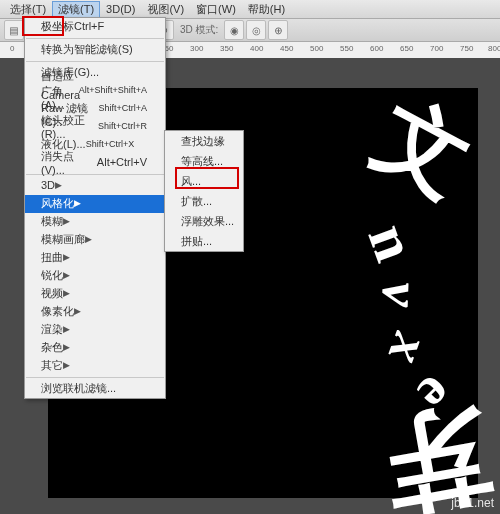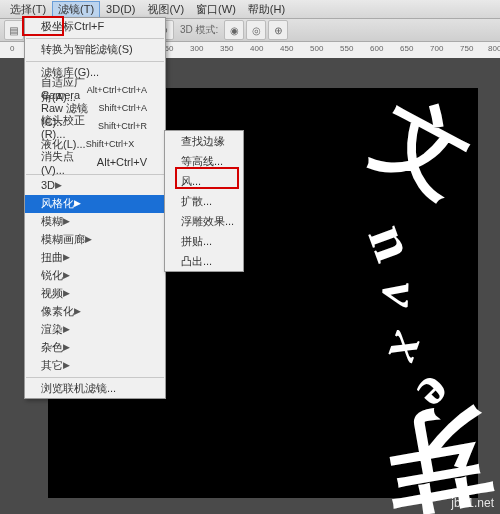--- a/index.html
+++ b/index.html
@@ -93,21 +93,21 @@
   <div class="dm-sep"></div>
   <div class="dm-item">
       <span>转换为智能滤镜(S)</span>
     </div>
   <div class="dm-sep"></div>
   <div class="dm-item">
       <span>滤镜库(G)...</span>
     </div>
   <div class="dm-item">
       <span>自适应广角(A)...</span>
-      <span style="font-size:9px">Alt+Ctrl+Ctrl+A</span>
+      <span style="font-size:9px">Alt+Shift+Shift+A</span>
     </div>
   <div class="dm-item">
       <span>Camera Raw 滤镜(C)...</span>
       <span style="font-size:9px">Shift+Ctrl+A</span>
     </div>
   <div class="dm-item">
       <span>镜头校正(R)...</span>
       <span style="font-size:9px">Shift+Ctrl+R</span>
     </div>
   <div class="dm-item">
@@ -169,19 +169,18 @@
     </div>
 </div>
 
 <div class="submenu">
   <div class="sm-item">查找边缘</div>
   <div class="sm-item">等高线...</div>
   <div class="sm-item">风...</div>
   <div class="sm-item">扩散...</div>
   <div class="sm-item">浮雕效果...</div>
   <div class="sm-item">拼贴...</div>
-  <div class="sm-item">凸出...</div>
 </div>
 
 <div class="redbox" style="left:22px;top:16px;width:38px;height:16px"></div>
 <div class="redbox" style="left:175px;top:167px;width:60px;height:18px"></div>
 
 <div class="watermark">jb51.net</div>
 
 </body></html>

